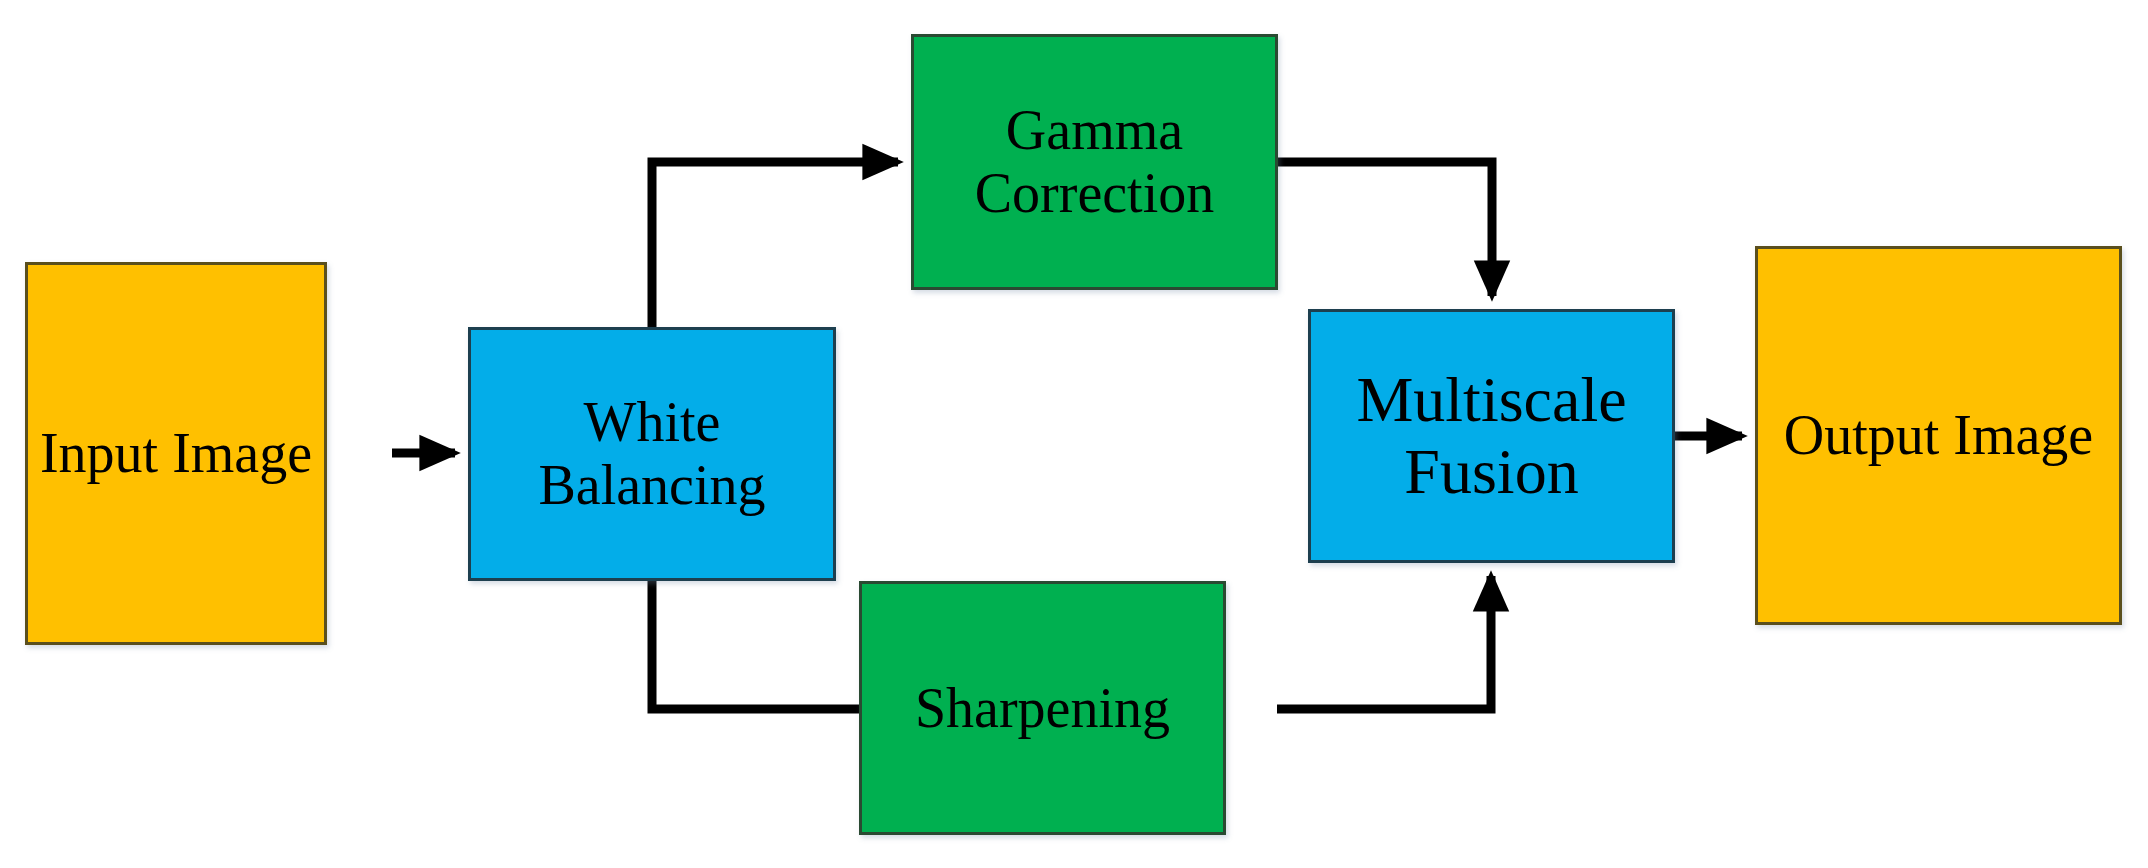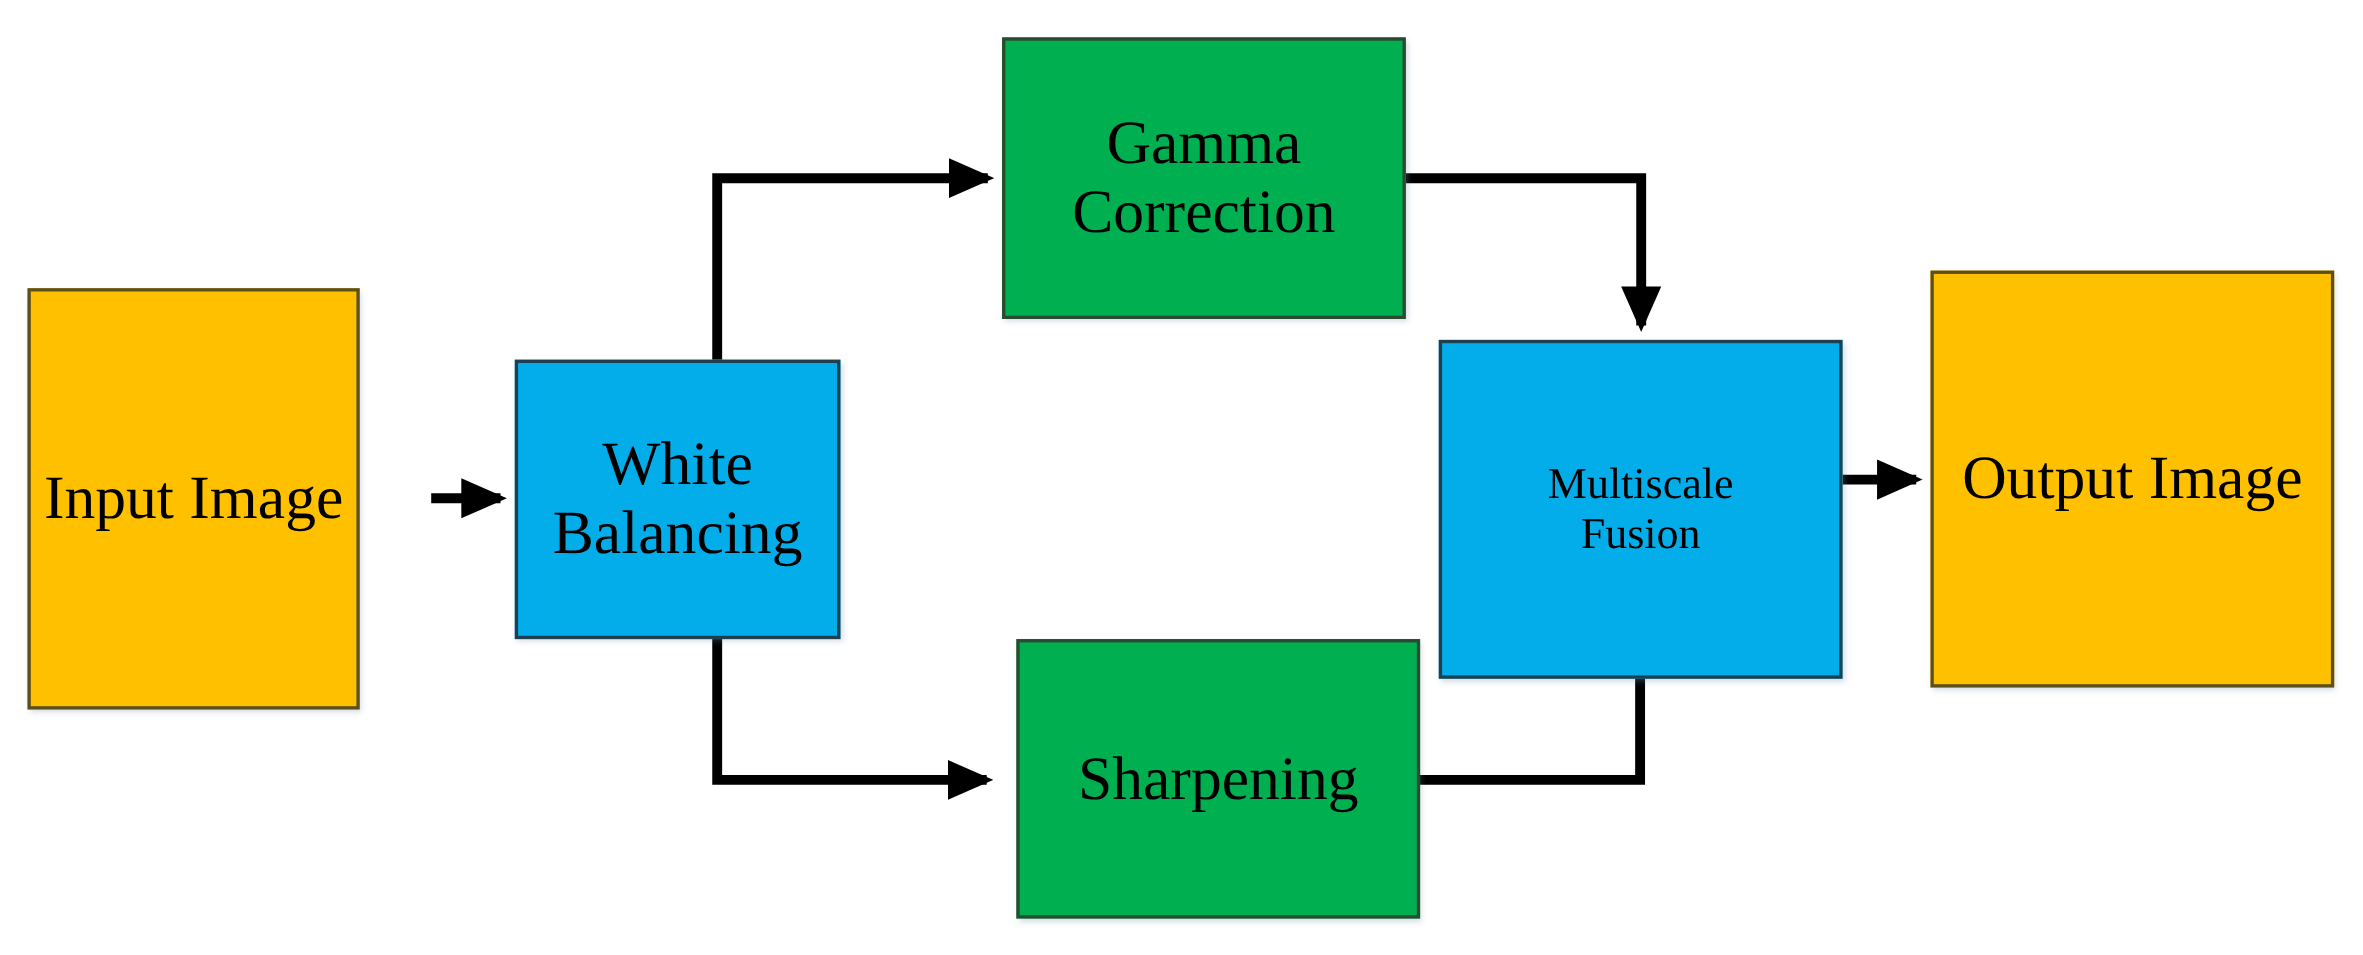--- a/index.html
+++ b/index.html
@@ -74,32 +74,32 @@
         <path class="link-path" d="M 1278 162 L 1492 162 L 1492 296" stroke="#000000" marker-end="url(#arrow-end)"></path>
         <path class="link-path" d="M 1277 709 L 1491 709 L 1491 576" stroke="#000000" marker-end="url(#arrow-end)"></path>
         <path class="link-path" d="M 1675 436 L 1742 436" stroke="#000000" marker-end="url(#arrow-end)"></path>
       </g>
   </svg>
 
   <div id="nodes-group">
       <div class="node node-yellow" style="left: 25px; top: 262px; width: 302px; height: 383px; font-size: 56px;">
         <span class="label">Input Image</span>
       </div>
-      <div class="node node-blue" style="left: 468px; top: 327px; width: 296px; height: 254px; font-size: 56px;">
+      <div class="node node-blue" style="left: 468px; top: 327px; width: 368px; height: 254px; font-size: 56px;">
         <span class="label">White
 Balancing</span>
       </div>
       <div class="node node-green" style="left: 911px; top: 34px; width: 367px; height: 256px; font-size: 56px;">
         <span class="label">Gamma
 Correction</span>
       </div>
-      <div class="node node-green" style="left: 924px; top: 581px; width: 367px; height: 254px; font-size: 56px;">
+      <div class="node node-green" style="left: 859px; top: 581px; width: 367px; height: 254px; font-size: 56px;">
         <span class="label">Sharpening</span>
       </div>
-      <div class="node node-blue" style="left: 1308px; top: 309px; width: 367px; height: 308px; font-size: 40px;">
+      <div class="node node-blue" style="left: 1308px; top: 309px; width: 367px; height: 254px; font-size: 64px;">
         <span class="label">Multiscale
 Fusion</span>
       </div>
       <div class="node node-yellow" style="left: 1755px; top: 246px; width: 367px; height: 379px; font-size: 56px;">
         <span class="label">Output Image</span>
       </div>
     </div>
 
 </div>
 

